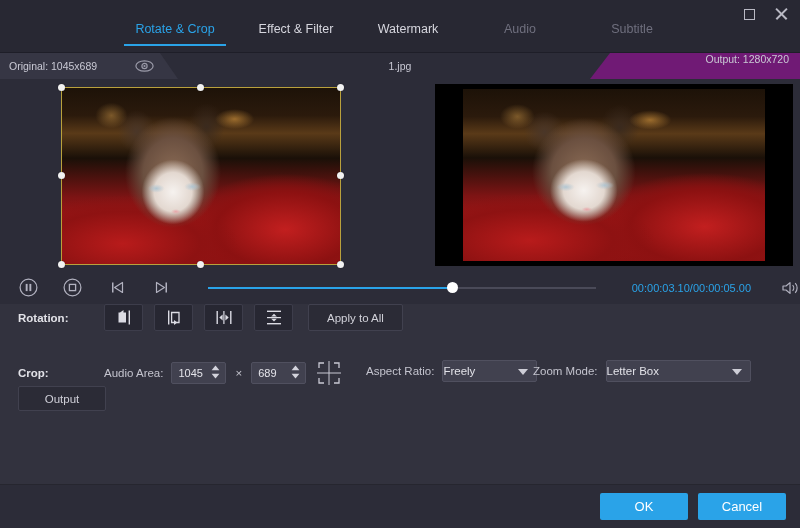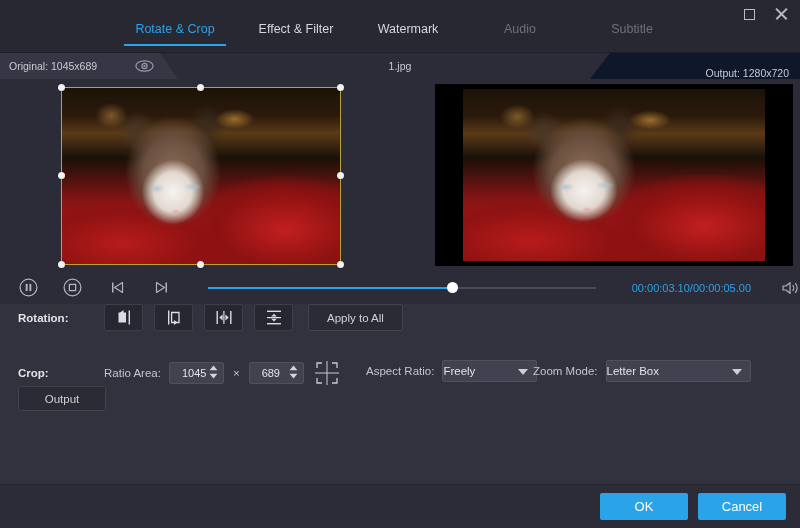--- a/index.html
+++ b/index.html
@@ -90,23 +90,23 @@
     display: flex; align-items: center; justify-content: center;
   }
   .filename {
     position: absolute; left: 0; right: 0; top: 0;
     height: 26px; line-height: 26px;
     text-align: center; font-size: 10.5px; color: #c9c9d4;
   }
   .tag-right {
     position: absolute; right: 0; top: 0;
     height: 26px; width: 210px;
-    background: #0f172a;
+    background: #701a75;
     clip-path: polygon(20px 0, 100% 0, 100% 100%, 0 100%);
-    display: flex; align-items: flex-end; justify-content: flex-end;
+    display: flex; align-items: flex-start; justify-content: flex-end;
   }
   .tag-right .lbl {
     font-size: 10.5px; color: #c9c9d4; margin-right: 11px;
   }
 
   
   .previews {
     position: absolute; top: 79px; left: 0;
     width: 800px; height: 192px;
     background: #2c2c38;
@@ -265,21 +265,21 @@
     position: relative;
     width: 55px; height: 22px;
     background: #41414f;
     border: 1px solid #50505f;
     border-radius: 2px;
     display: flex; align-items: center;
   }
   .spinner input {
     width: 36px; height: 20px;
     background: transparent; border: none; outline: none;
-    color: #e4e4ea; font-size: 11px; padding-left: 12px;
+    color: #e4e4ea; font-size: 11px; padding-left: 6px;
     font-family: "Liberation Sans", sans-serif;
   }
   .spin-arrows {
     position: absolute; right: 5px; top: 2px;
     display: flex; flex-direction: column; gap: 2px;
     cursor: pointer;
   }
   .times { font-size: 11.5px; color: #c4c4ce; margin: 0 9px; }
   .crop-glyph { margin-left: 10px; cursor: pointer; display:flex; }
 
@@ -489,21 +489,21 @@
         </svg>
       </div>
 
       <div class="apply-btn">
         <span>Apply to All</span>
       </div>
     </div>
 
     <div class="row row-crop">
       <div class="section-label">Crop:</div>
-      <span class="field-label">Ratio Area:</span>
+      <span class="field-label">Audio Area:</span>
 
       <div class="spinner">
         <input type="text" value="1045" style="">
         <div class="spin-arrows">
           <svg width="9" height="6" viewBox="0 0 9 6">
             <path d="M4.5 0.6 L8.4 5.2 L0.6 5.2 Z" fill="#d3d3dc"></path>
           </svg>
           <svg width="9" height="6" viewBox="0 0 9 6">
             <path d="M4.5 5.4 L0.6 0.8 L8.4 0.8 Z" fill="#d3d3dc"></path>
           </svg>

